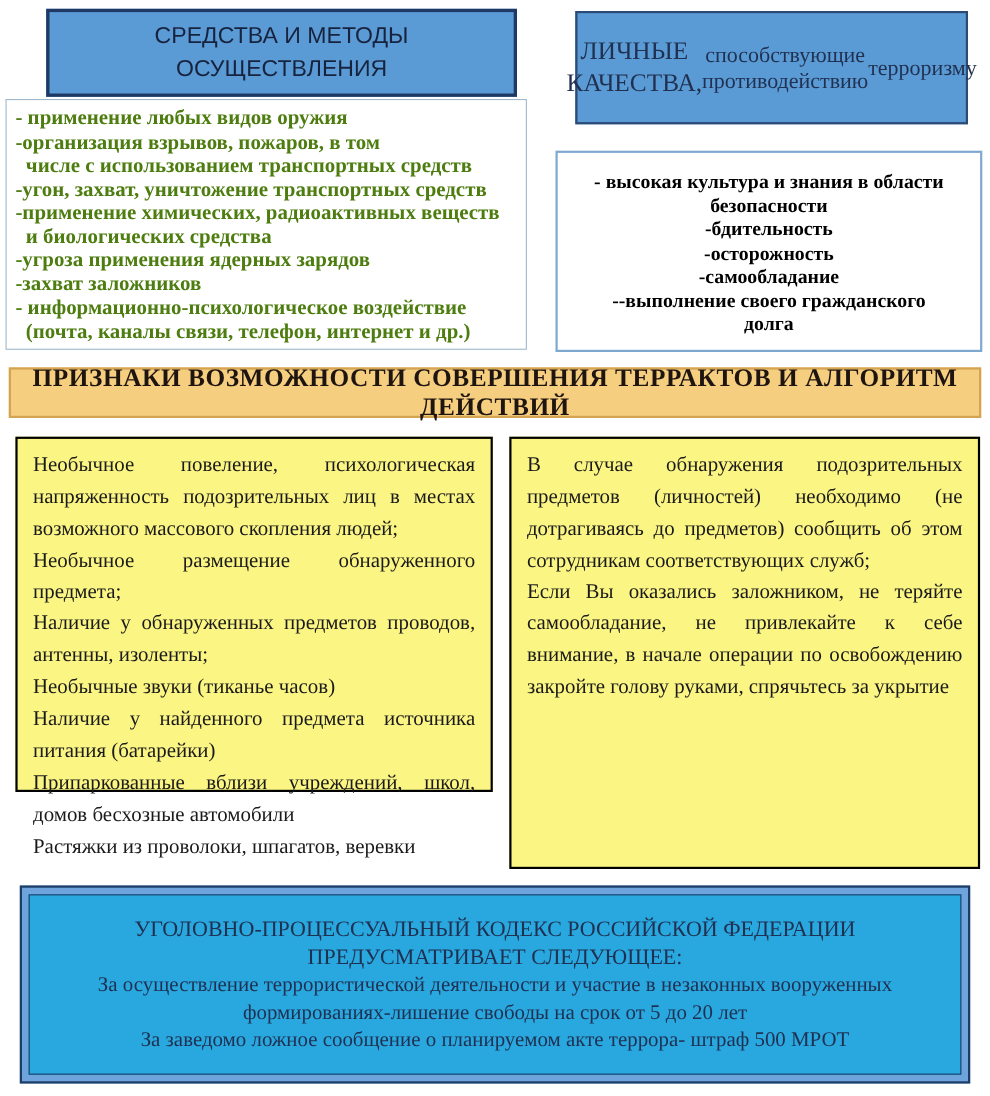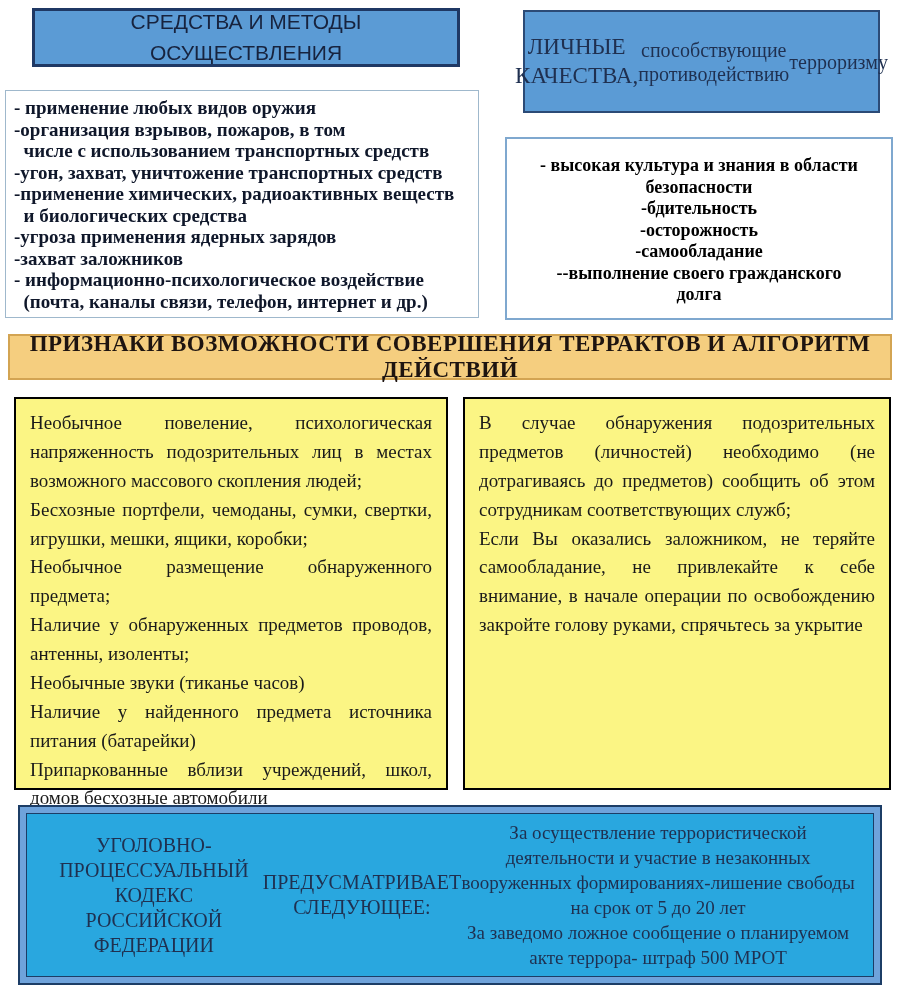--- a/index.html
+++ b/index.html
@@ -4,21 +4,21 @@
 <style>
   html,body{margin:0;padding:0;background:#ffffff;}
   .poster{
     position:relative;width:900px;height:996px;background:#ffffff;
     font-family:"Liberation Serif", serif;overflow:hidden;
   }
   .box{position:absolute;box-sizing:border-box;}
 
   
   .methods-title{
-    left:32px;top:8px;width:428px;height:59px;
+    left:42px;top:8px;width:428px;height:80px;
     background:#5b9bd5;border:3px solid #1f3864;
     display:flex;flex-direction:column;justify-content:center;align-items:center;
     font-family:"Liberation Sans", sans-serif;
     color:#17233e;font-size:21px;line-height:1.45;text-align:center;
   }
 
   
   .qualities-title{
     left:523px;top:10px;width:357px;height:103px;
     background:#5b9bd5;border:2px solid #2b4a76;
@@ -26,21 +26,21 @@
     color:#1f3050;text-align:center;padding:2px 6px;
   }
   .qualities-title .t1{font-size:23px;line-height:1.25;}
   .qualities-title .t2{font-size:20px;line-height:1.2;}
 
   
   .methods-list{
     left:5px;top:90px;width:474px;height:228px;
     background:#ffffff;border:1px solid #9fb8cc;
     padding:6px 6px 0 8px;
-    font-weight:bold;color:#0f172a;font-size:19px;line-height:21.5px;
+    font-weight:bold;color:#4d7c0f;font-size:19px;line-height:21.5px;
     white-space:pre-wrap;
   }
   .methods-list div{white-space:pre-wrap;}
 
   
   .qualities-list{
     left:505px;top:137px;width:388px;height:183px;
     background:#ffffff;border:2px solid #7fa8cf;
     padding:16px 6px 0 6px;text-align:center;
     font-weight:bold;color:#000000;font-size:18px;line-height:21.5px;
@@ -54,33 +54,33 @@
     font-weight:bold;color:#1e1410;font-size:23px;letter-spacing:0.5px;
     text-align:center;
   }
 
   
   .yellow{
     background:#fbf584;border:2px solid #000000;
     padding:10px 14px;color:#1a1a1a;font-size:19px;line-height:1.52;
     text-align:justify;
   }
-  .signs-list{left:14px;top:397px;width:434px;height:393px;}
+  .signs-list{left:14px;top:397px;width:434px;height:323px;}
   .actions-list{left:463px;top:397px;width:428px;height:393px;}
   .yellow p{margin:0;}
 
   
   .code-box{
     left:18px;top:805px;width:864px;height:180px;
     background:#6fa3db;border:2px solid #1c3d66;padding:6px;
   }
   .code-inner{
     box-sizing:border-box;width:100%;height:100%;
     background:#29a7df;border:1px solid #1c3d66;
-    display:flex;flex-direction:row;justify-content:center;align-items:center;
+    display:flex;flex-direction:column;justify-content:center;align-items:center;
     color:#1f3050;text-align:center;padding:4px 18px;
   }
   .code-inner .ct{font-size:20px;line-height:25px;}
   .code-inner div{font-size:19px;line-height:25px;}
 </style>
 </head>
 <body>
 
 <div class="poster">
 
@@ -105,21 +105,20 @@
       <div>--выполнение своего гражданского</div>
       <div>долга</div>
     </div>
 
   <div class="box signs-banner">
     <span>ПРИЗНАКИ ВОЗМОЖНОСТИ СОВЕРШЕНИЯ ТЕРРАКТОВ И АЛГОРИТМ ДЕЙСТВИЙ</span>
   </div>
 
   <div class="box yellow signs-list">
       <p>Необычное повеление, психологическая напряженность подозрительных лиц в местах возможного массового скопления людей;</p>
-      <p>Бесхозные портфели, чемоданы, сумки, свертки, игрушки, мешки, ящики, коробки;</p>
       <p>Необычное размещение обнаруженного предмета;</p>
       <p>Наличие у обнаруженных предметов проводов, антенны, изоленты;</p>
       <p>Необычные звуки (тиканье часов)</p>
       <p>Наличие у найденного предмета источника питания (батарейки)</p>
       <p>Припаркованные вблизи учреждений, школ, домов бесхозные автомобили</p>
       <p>Растяжки из проволоки, шпагатов, веревки</p>
     </div>
 
   <div class="box yellow actions-list">
       <p>В случае обнаружения подозрительных предметов (личностей) необходимо (не дотрагиваясь до предметов) сообщить об этом сотрудникам соответствующих служб;</p>

